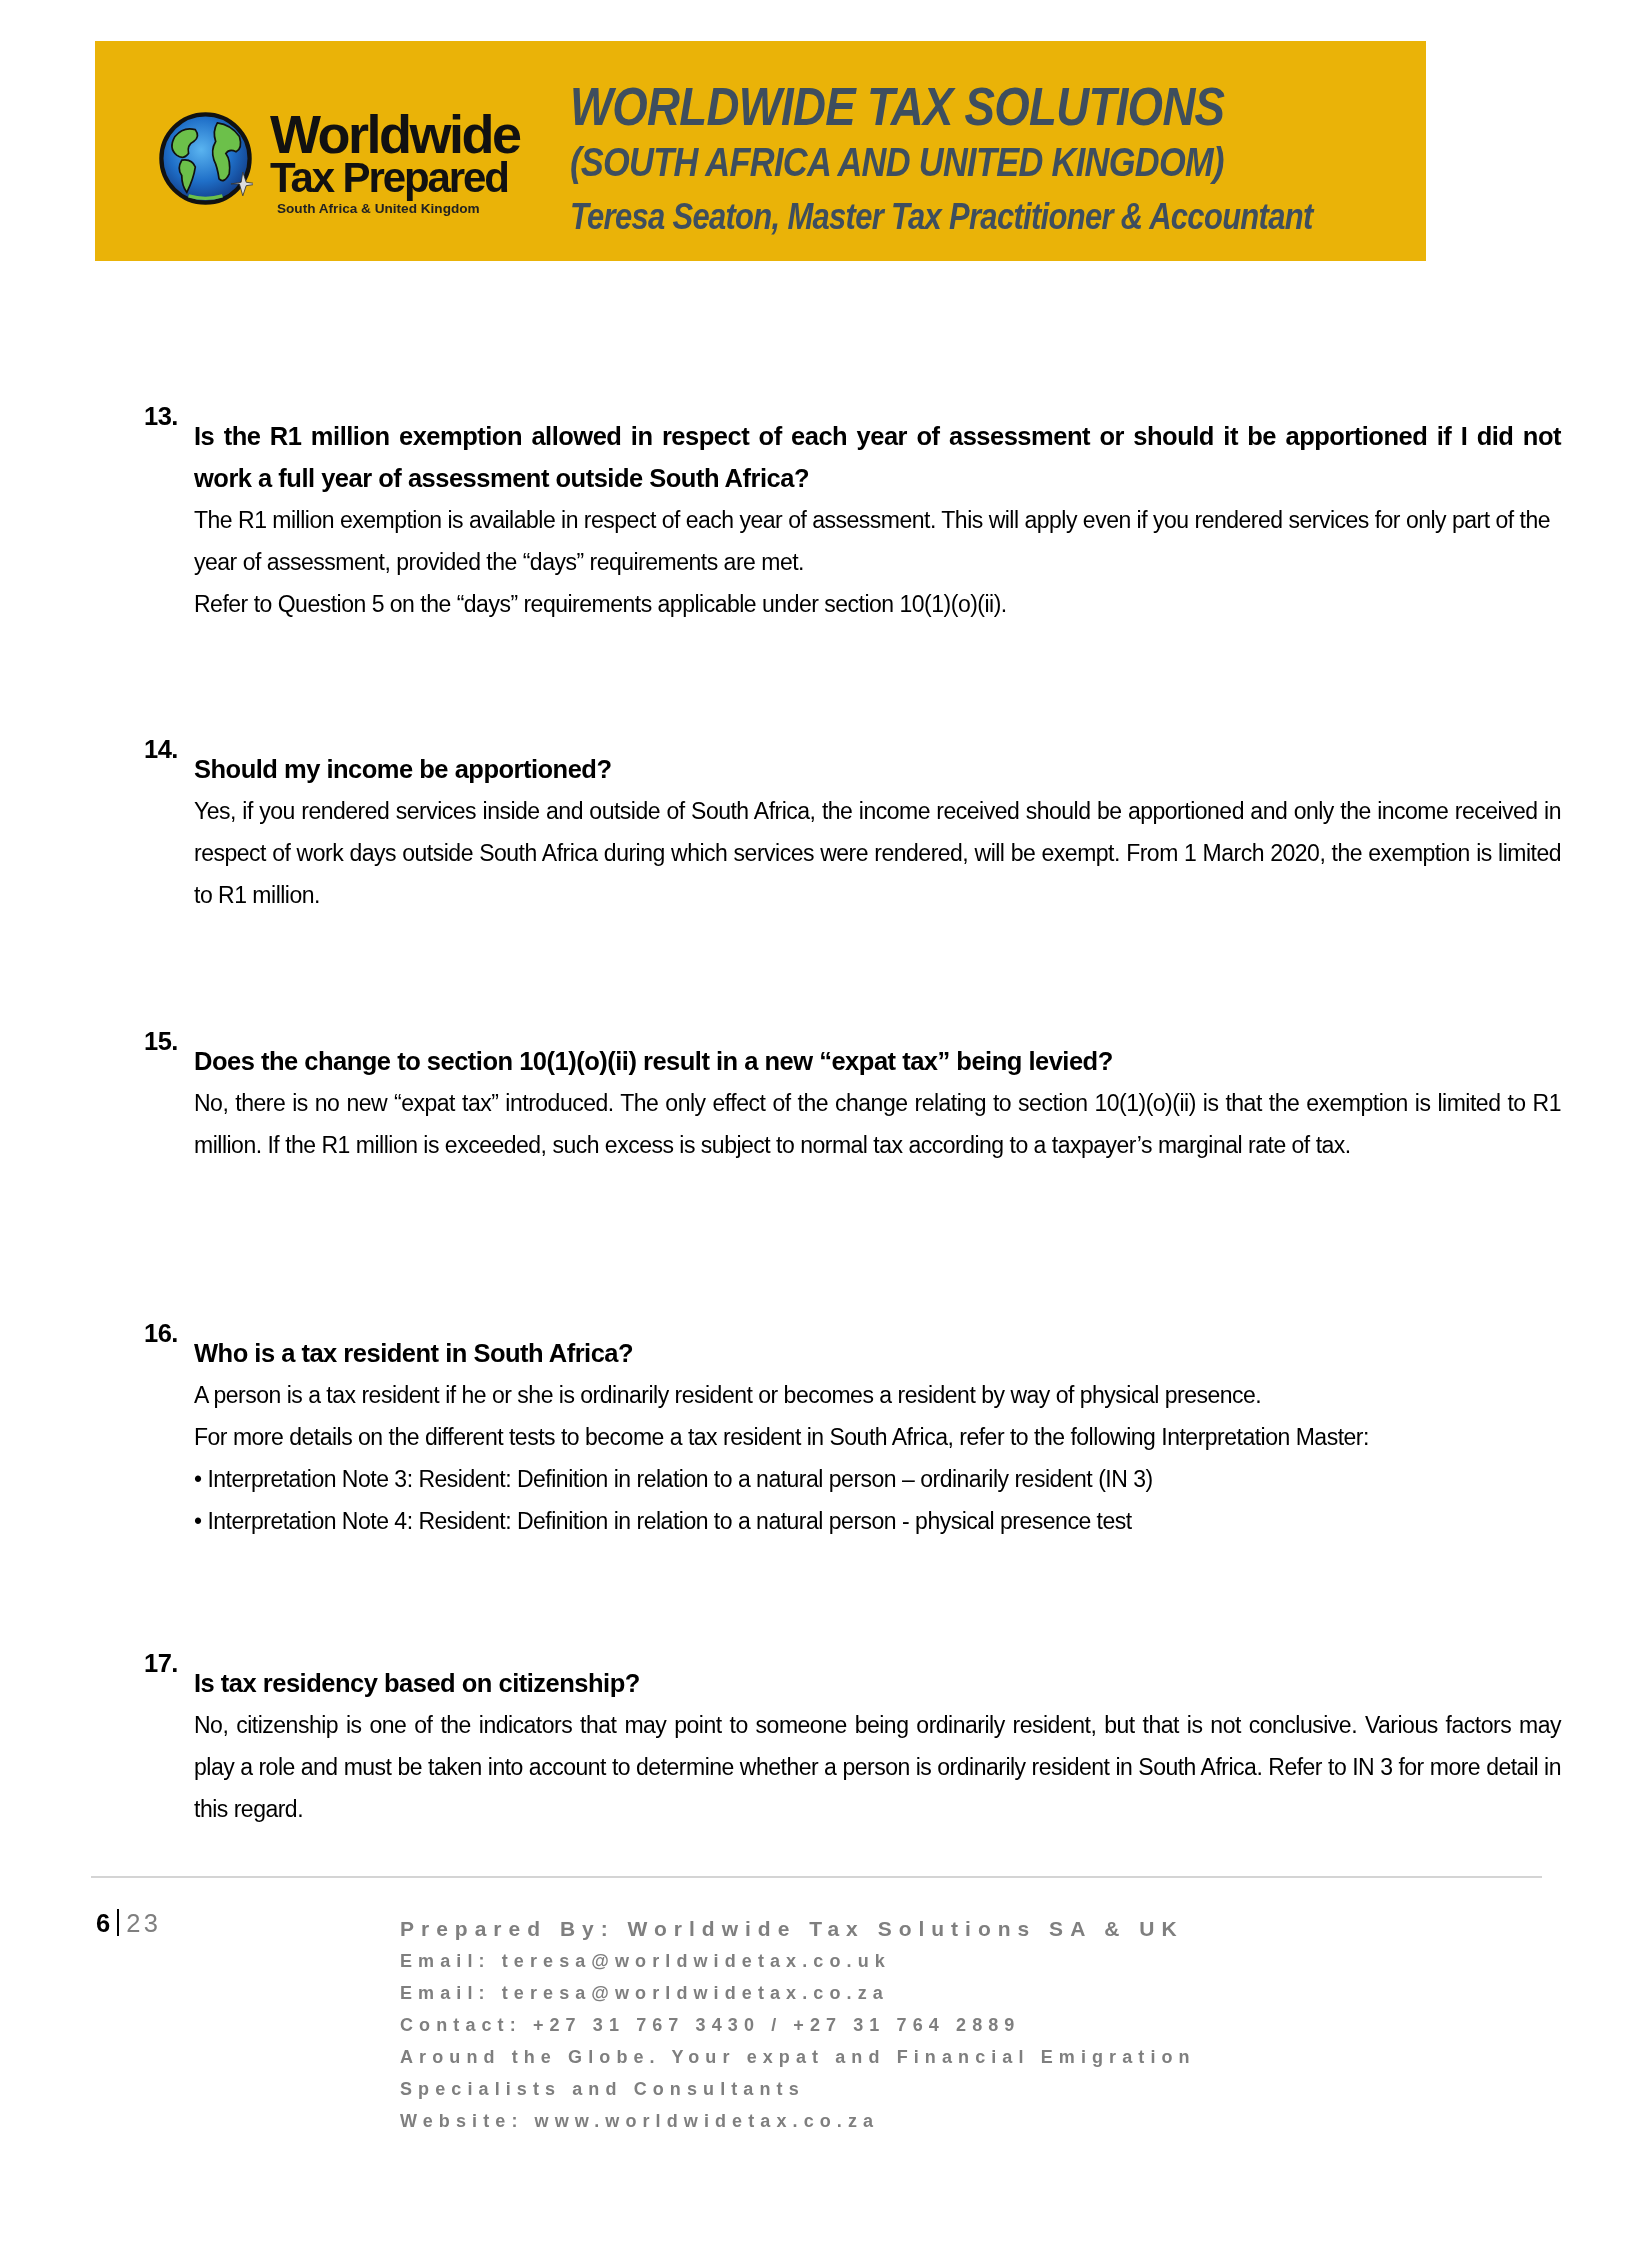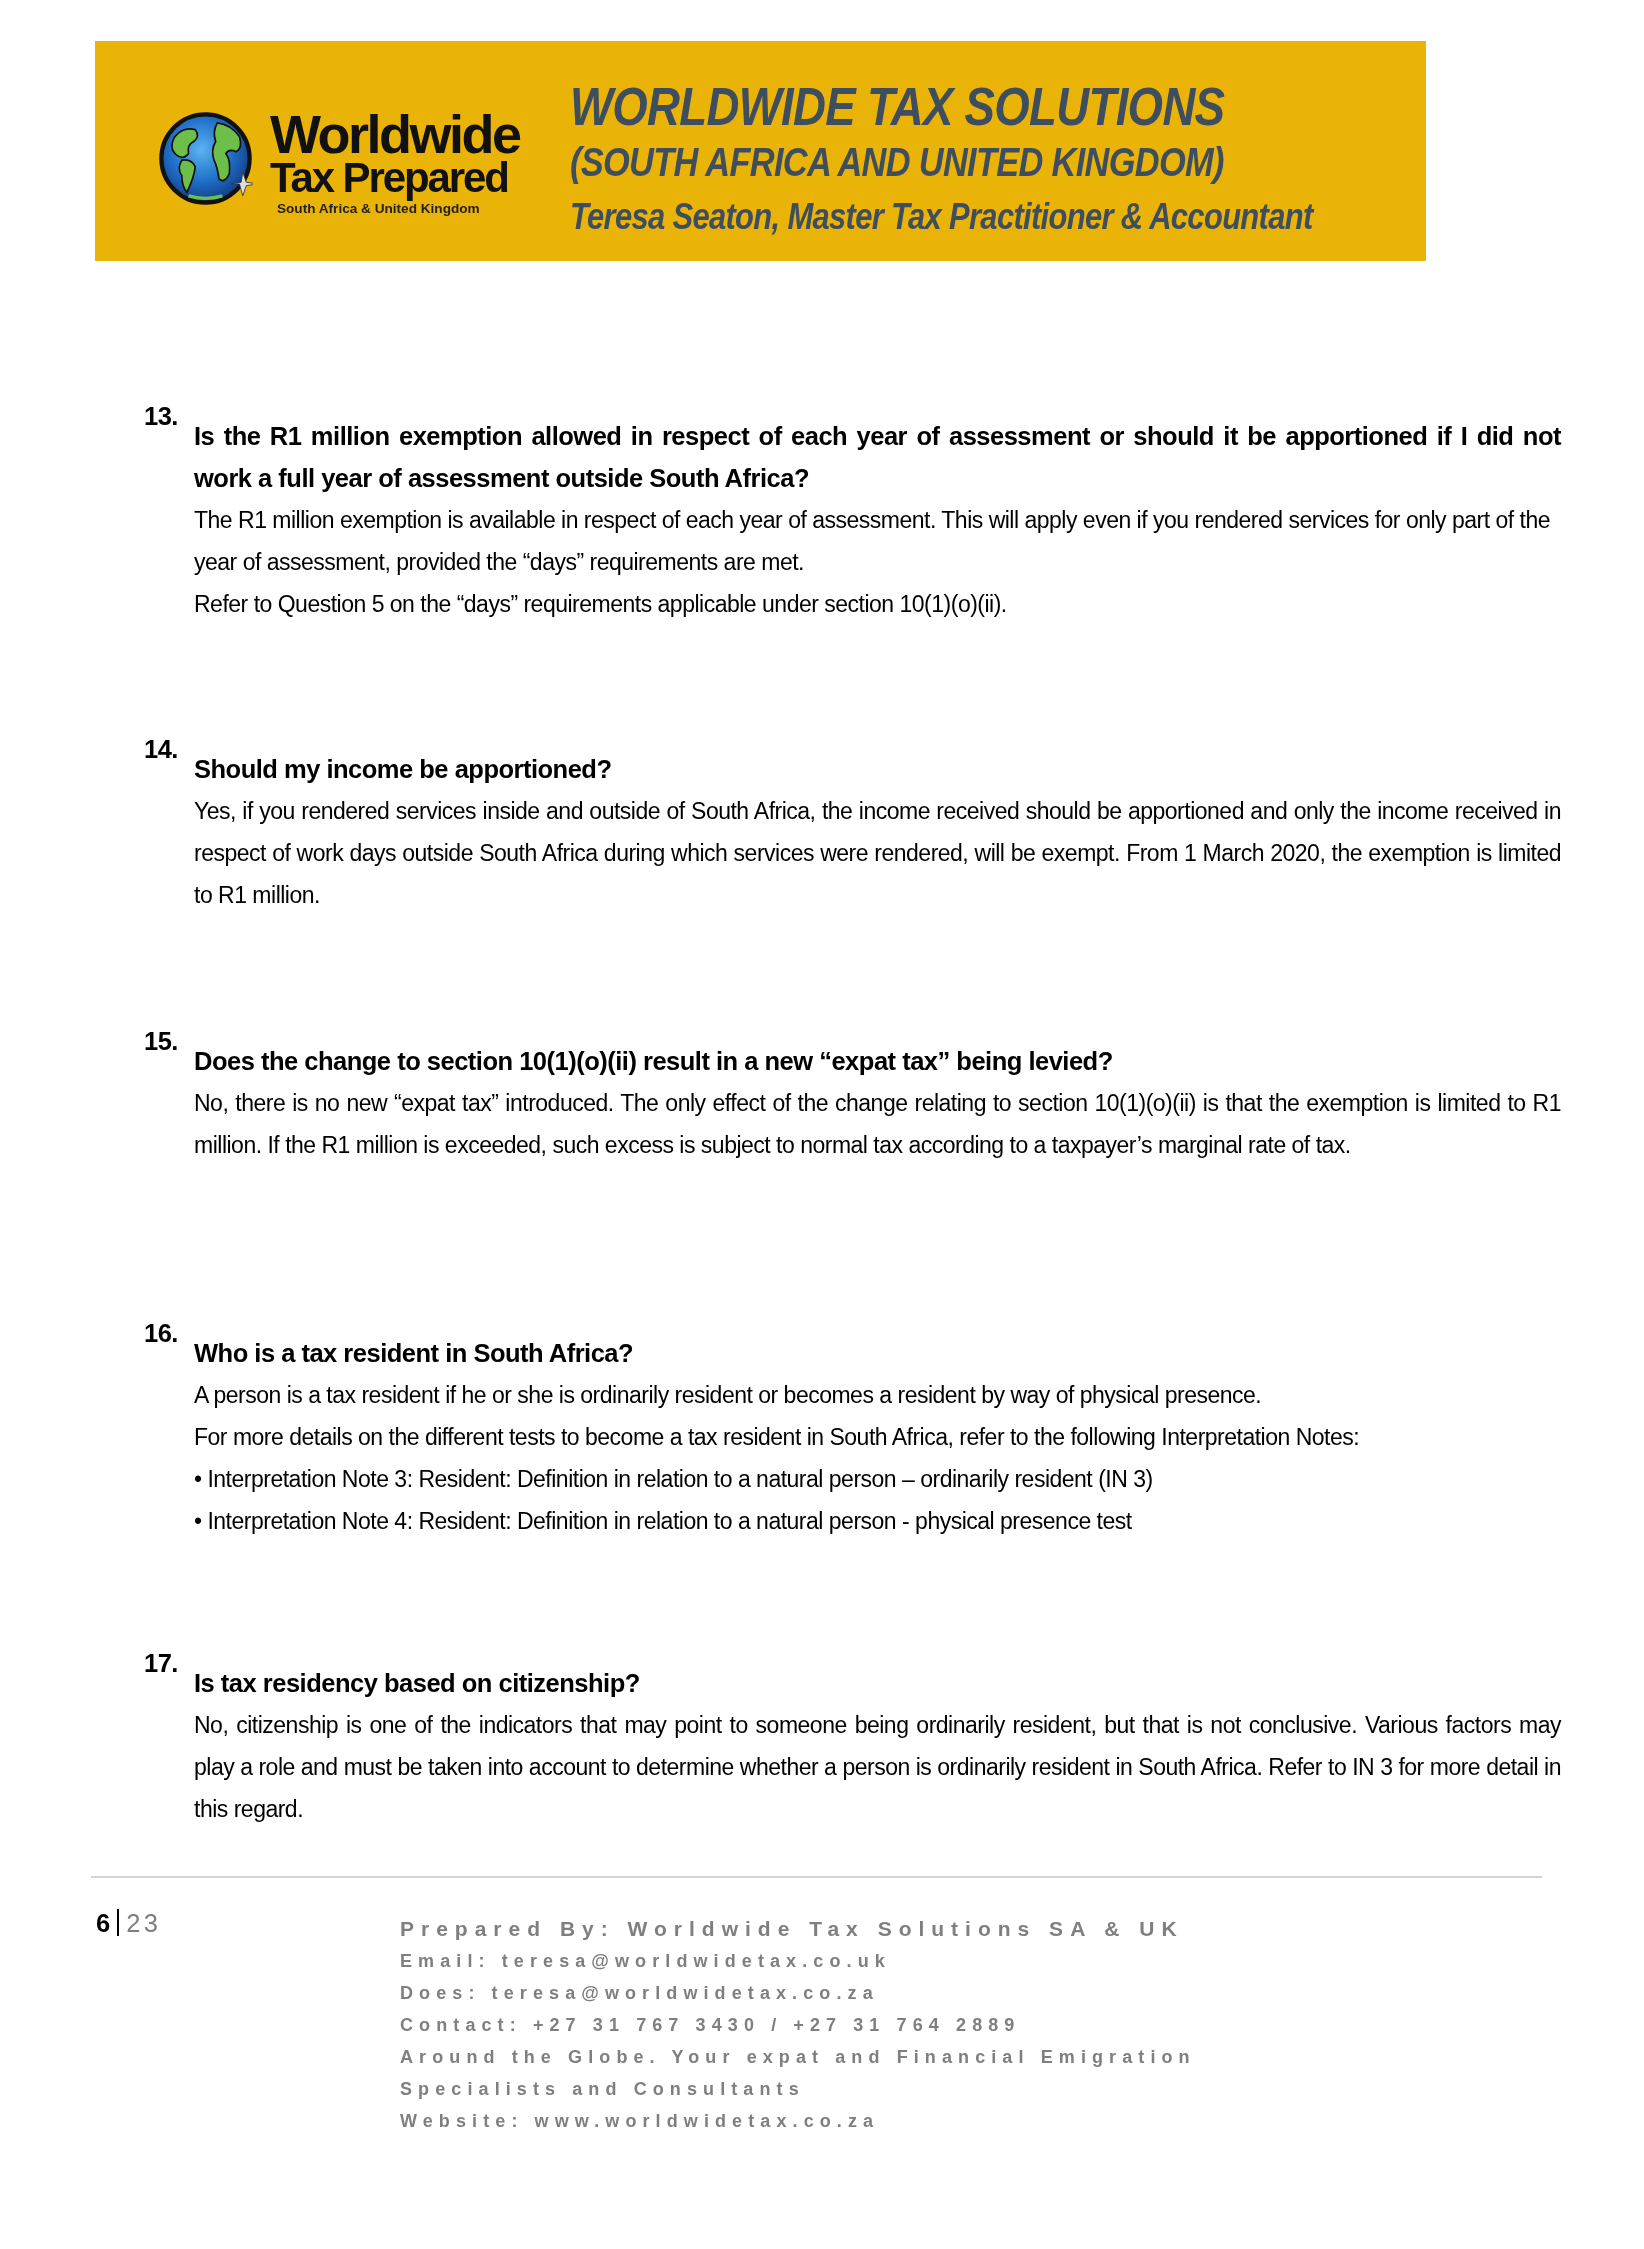--- a/index.html
+++ b/index.html
@@ -108,21 +108,21 @@
   </div>
 </div>
 
 <div class="qa" style="top:1312px;">
   <div class="q-head">
     <span class="q-num">16.</span>
     <span class="q-text">Who is a tax resident in South Africa?</span>
   </div>
   <div class="answer">
     <p>A person is a tax resident if he or she is ordinarily resident or becomes a resident by way of physical presence.</p>
-    <p class="justify">For more details on the different tests to become a tax resident in South Africa, refer to the following Interpretation Notes:</p>
+    <p class="justify">For more details on the different tests to become a tax resident in South Africa, refer to the following Interpretation Master:</p>
     <p class="bullet">• Interpretation Note 3: Resident: Definition in relation to a natural person – ordinarily resident (IN 3)</p>
     <p class="bullet">• Interpretation Note 4: Resident: Definition in relation to a natural person - physical presence test</p>
   </div>
 </div>
 
 <div class="qa" style="top:1642px;">
   <div class="q-head">
     <span class="q-num">17.</span>
     <span class="q-text">Is tax residency based on citizenship?</span>
   </div>
@@ -131,19 +131,19 @@
   </div>
 </div>
 
 <div class="footer-line"></div>
 <div class="page-num">
   <span class="cur">6</span><span class="sep"></span><span class="tot">23</span>
 </div>
 <div class="footer-text">
   <div class="big">Prepared By: Worldwide Tax Solutions SA &amp; UK</div>
   <div>Email: teresa@worldwidetax.co.uk</div>
-  <div>Does: teresa@worldwidetax.co.za</div>
+  <div>Email: teresa@worldwidetax.co.za</div>
   <div>Contact: +27 31 767 3430 / +27 31 764 2889</div>
   <div>Around the Globe. Your expat and Financial Emigration</div>
   <div>Specialists and Consultants</div>
   <div>Website: www.worldwidetax.co.za</div>
 </div>
 
 
 </body></html>

